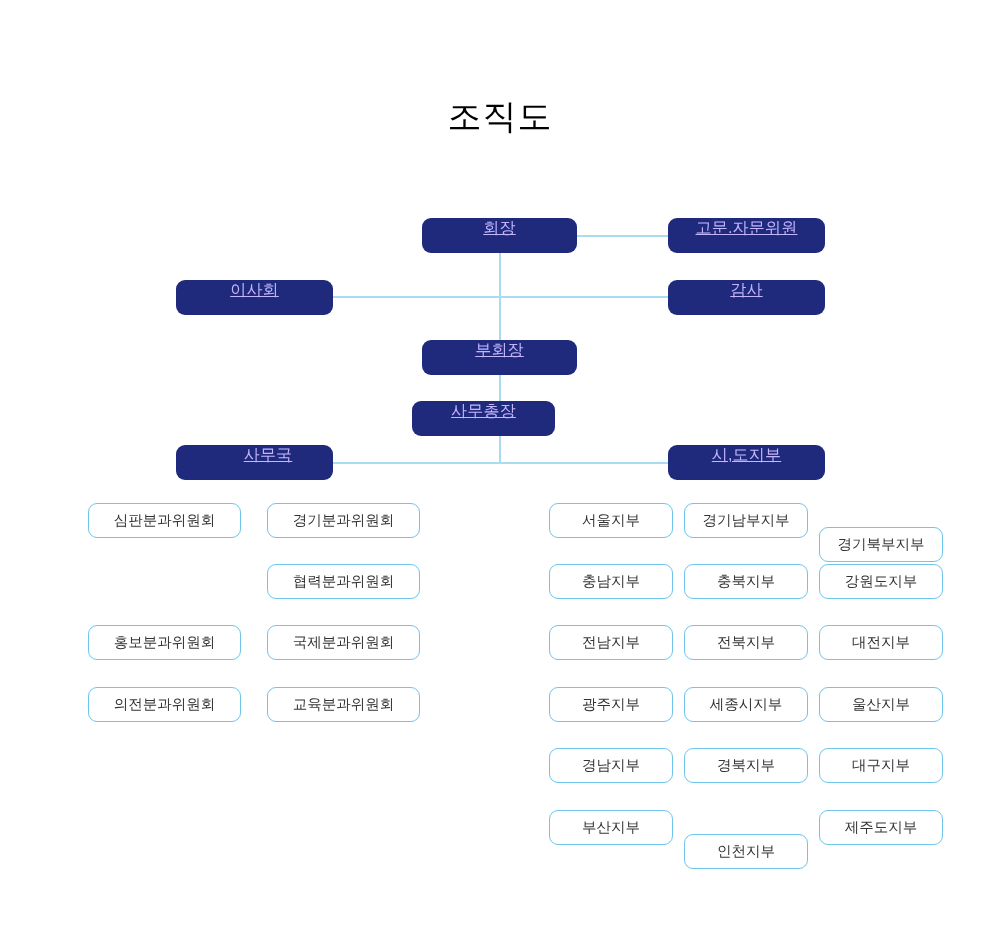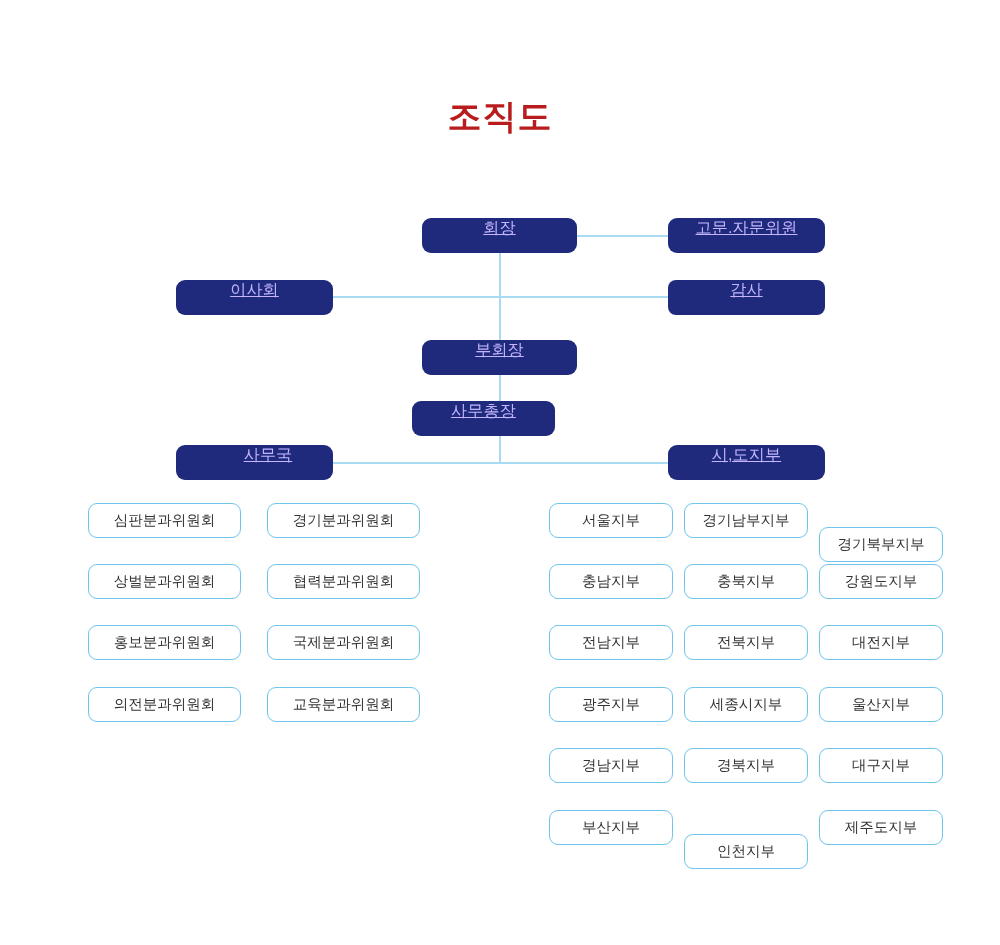--- a/index.html
+++ b/index.html
@@ -20,22 +20,22 @@
   }
 
   
   .page-title {
     position: absolute;
     left: 0;
     top: 92px;
     width: 1000px;
     text-align: center;
     font-size: 34px;
-    font-weight: bold;
-    color: #b91c1c;
+    font-weight: normal;
+    color: #000000;
     letter-spacing: 1px;
     line-height: 48px;
   }
 
   
   .line {
     position: absolute;
     background: #a9dcf3;
   }
   .line-h { height: 2px; }
@@ -94,21 +94,21 @@
   </div>
 
   <div class="node" style="left:668px; top:218px; width:157px;">
     <span>고문.자문위원</span>
   </div>
 
   <div class="node" style="left:176px; top:280px; width:157px;">
     <span>이사회</span>
   </div>
 
-  <div class="node" style="left:668px; top:280px; width:157px;border-radius:8px;">
+  <div class="node" style="left:668px; top:280px; width:157px;">
     <span>감사</span>
   </div>
 
   <div class="node" style="left:422px; top:340px; width:155px;">
     <span>부회장</span>
   </div>
 
   <div class="node" style="left:412px; top:401px; width:143px;">
     <span>사무총장</span>
   </div>
@@ -121,23 +121,20 @@
     <span>시,도지부</span>
   </div>
 
   <div class="leaf" style="left:88px; top:503px; width:153px;">
     <span>심판분과위원회</span>
   </div>
   <div class="leaf" style="left:267px; top:503px; width:153px;">
     <span>경기분과위원회</span>
   </div>
 
-  <div class="leaf" style="left:88px; top:564px; width:153px;">
-    <span>상벌분과위원회</span>
-  </div>
   <div class="leaf" style="left:267px; top:564px; width:153px;">
     <span>협력분과위원회</span>
   </div>
 
   <div class="leaf" style="left:88px; top:625px; width:153px;">
     <span>홍보분과위원회</span>
   </div>
   <div class="leaf" style="left:267px; top:625px; width:153px;">
     <span>국제분과위원회</span>
   </div>

